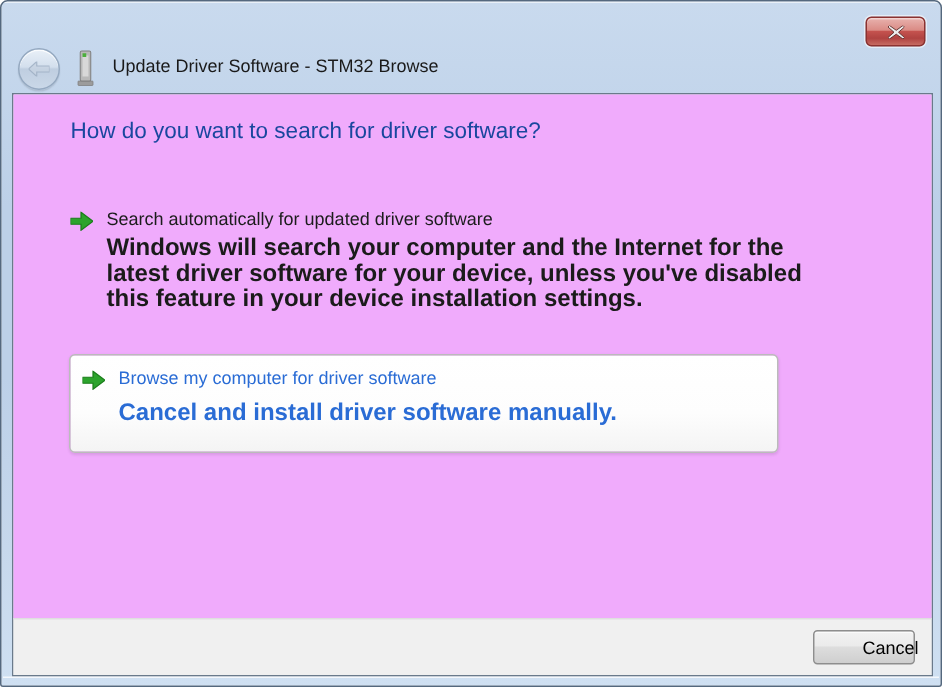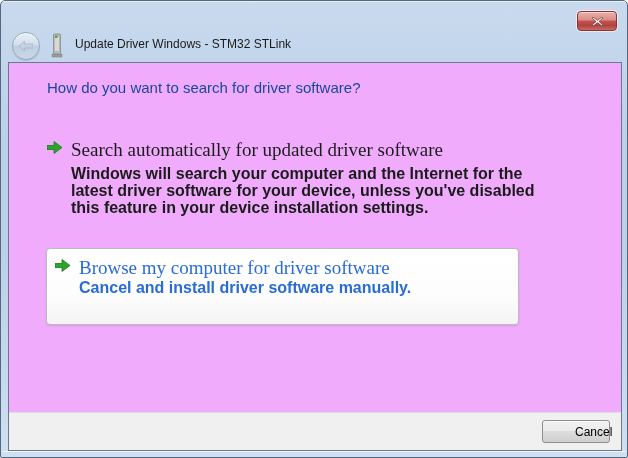--- a/index.html
+++ b/index.html
@@ -64,38 +64,37 @@
     background:#f0abfc; overflow:hidden;
   }
   .heading{
     position:absolute; left:38px; top:16px;
     font-size:15px; color:#19479E;
   }
 
   .option{ position:absolute; left:38px; }
   .option-plain{ top:76px; width:510px; }
   .option-title{
-    font-size:19px; color:#1C1C1C;
-    padding-left:24px; position:relative;font-family:Liberation Serif, serif;
+    font-size:12px; color:#1C1C1C;
+    padding-left:24px; position:relative;
   }
   .option-arrow{
     position:absolute; left:0; top:2px; width:15px; height:13px;
   }
   .option-desc{
     font-size:16px; line-height:17px; color:#1B1B1B;
     padding-left:24px; width:500px; margin-top:4px;font-weight:bold;
   }
   .option-desc-narrow{ max-width:494px; }
 
   .option-card{
-    position:absolute; left:37px; top:173px; width:473px; height:77px;
+    position:absolute; left:37px; top:173px; width:473px; height:66px;
     border:1px solid #BBBBBB; border-radius:4px;
     background:linear-gradient(180deg,#FFFFFF 0%,#FDFDFD 60%,#F4F4F4 100%);
     box-shadow:0 1px 2px rgba(0,0,0,0.10);
-    margin-top:12px;
   }
   .option-card .option-title{ position:absolute; left:8px; top:8px; color:#2A6CD5; }
   .option-card .option-desc{ position:absolute; left:8px; top:30px; color:#2A6CD5; margin-top:0; width:440px; }
 
   
   .footer{
     position:absolute; left:0; bottom:0; width:612px; height:38px;
     background:#F0F0F0; border-top:1px solid #DFDFDF;
   }
   .cancel-btn{
@@ -131,21 +130,21 @@
       <svg class="back-arrow" viewBox="0 0 14 10">
         <path d="M5.5 0 L5.5 3 L14 3 L14 7 L5.5 7 L5.5 10 L0 5 Z" fill="#C7D3E2" stroke="#9FB0C4" stroke-width="0.8"></path>
       </svg>
     </div>
     <svg class="device-icon" viewBox="0 0 14 25">
       <rect x="2" y="21" width="10" height="3" rx="0.5" fill="#9C9C9C" stroke="#7E7E7E" stroke-width="0.5"></rect>
       <rect x="3.5" y="1" width="7" height="20" rx="1" fill="#B9B9B9" stroke="#808080" stroke-width="0.7"></rect>
       <rect x="5" y="4" width="4" height="14" fill="#D8D8D8"></rect>
       <rect x="5" y="2.5" width="2.5" height="2.5" fill="#4CAF3C"></rect>
     </svg>
-    <span class="titlebar-text">Update Driver Windows - STM32 STLink</span>
+    <span class="titlebar-text">Update Driver Software - STM32 Browse</span>
   </div>
 
   <div class="client">
     <div class="content">
 
       <div class="heading">How do you want to search for driver software?</div>
 
       <div class="option option-plain">
         <div class="option-title">
           <svg class="option-arrow" viewBox="0 0 15 13">

